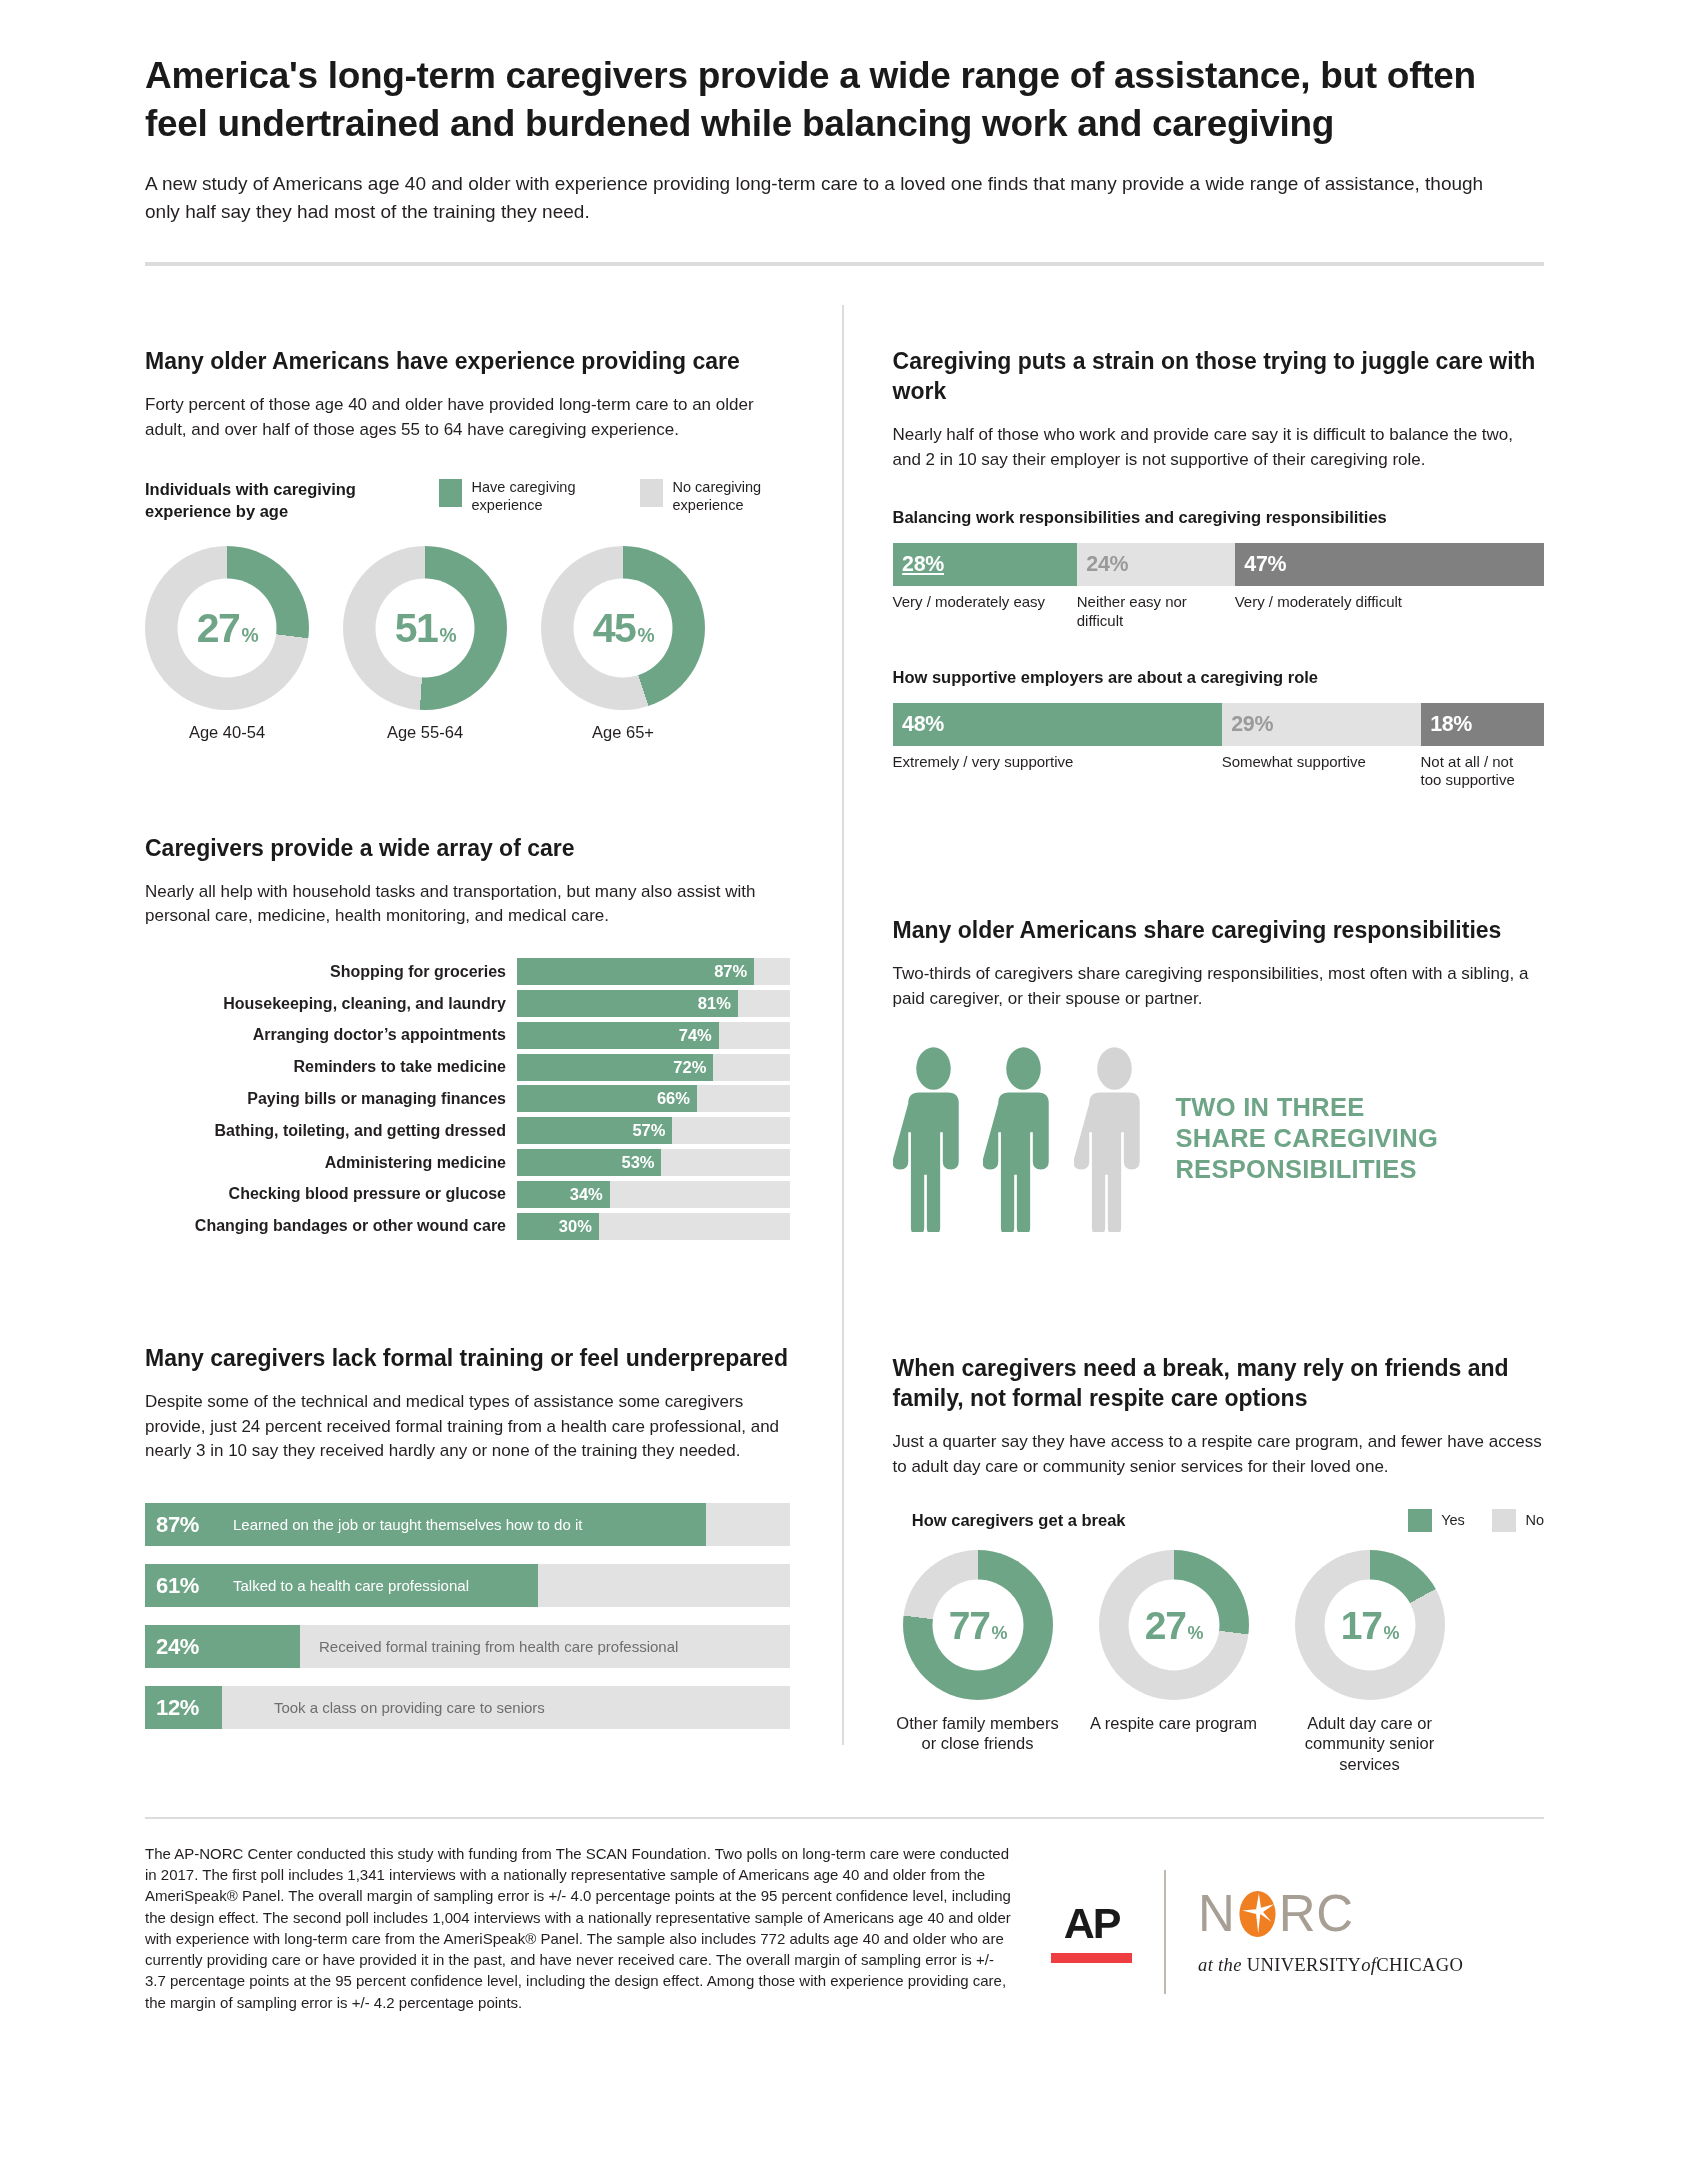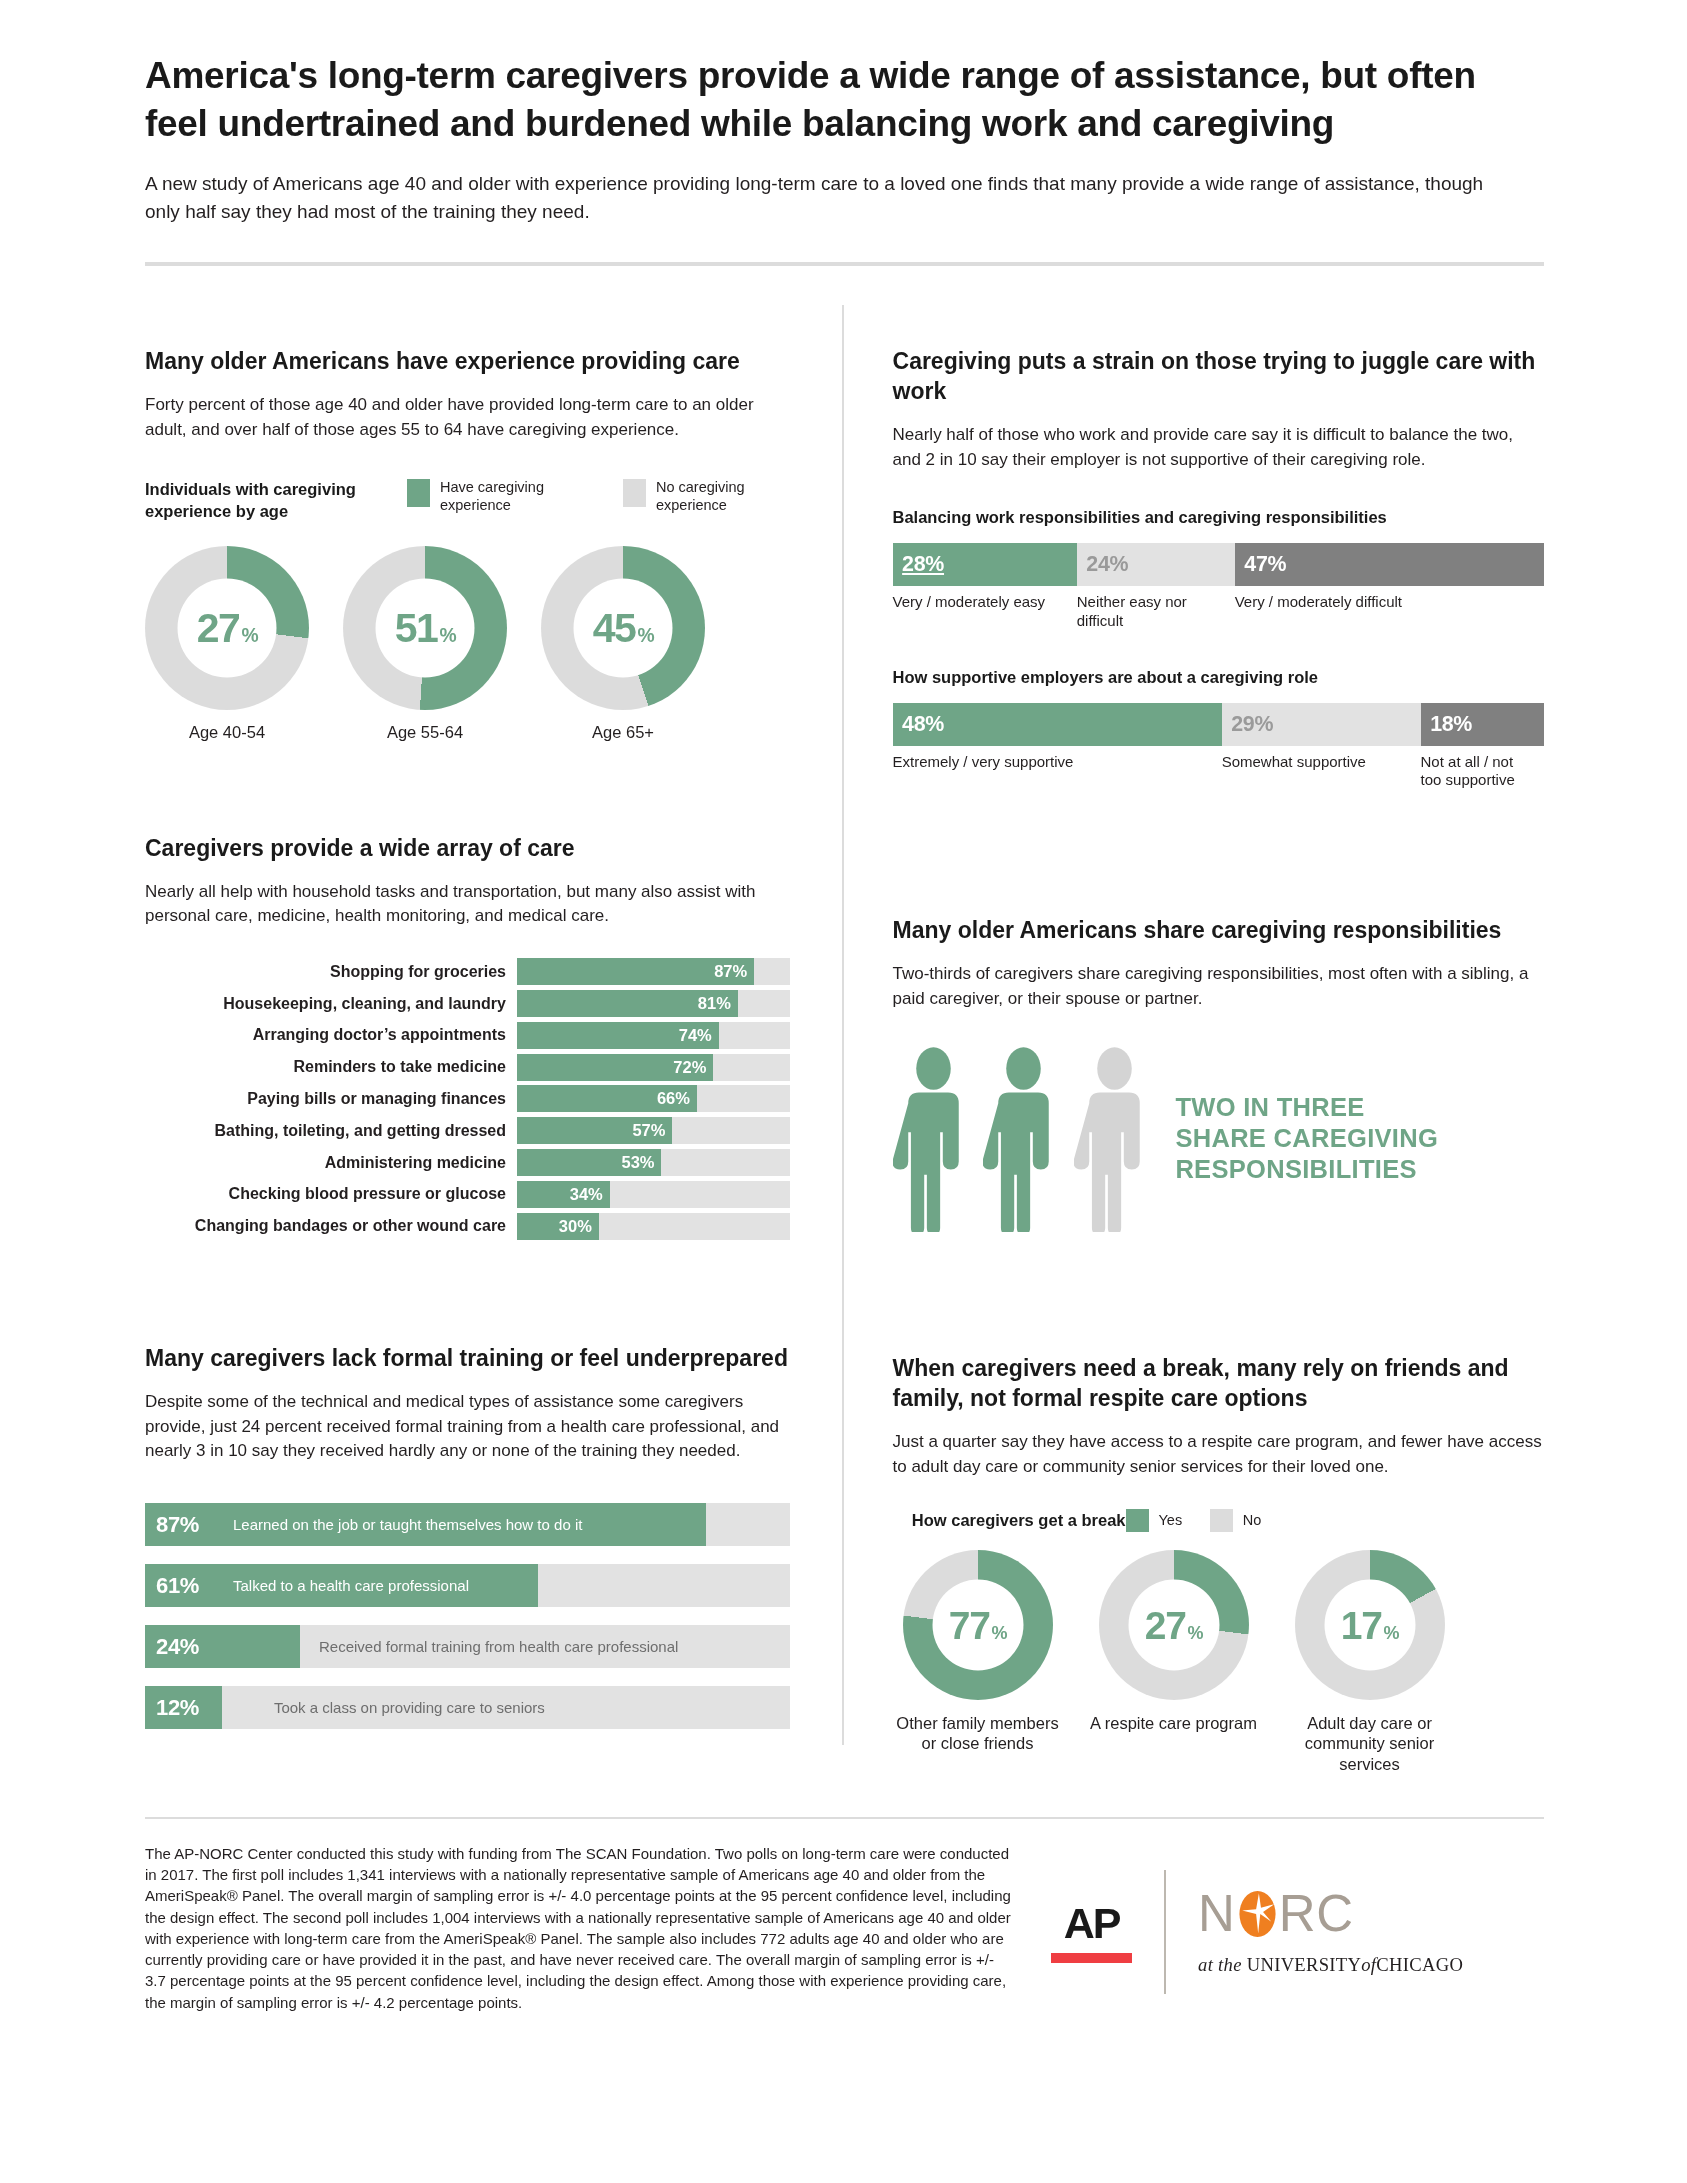--- a/index.html
+++ b/index.html
@@ -75,31 +75,31 @@
     font-size: 16.5px;
     font-weight: bold;
     color: #1a1a1a;
     line-height: 1.3;
   }
 
   
   .legend-row {
     display: flex;
     align-items: flex-start;
-    gap: 66px;
+    gap: 51px;
   }
   .legend-item { display: flex; align-items: flex-start; gap: 9.6px; }
   .legend-swatch { width: 23.4px; height: 27.6px; flex: 0 0 23.4px; }
   .legend-swatch.green { background: #6fa587; }
   .legend-swatch.gray  { background: #dcdcdc; }
   .legend-text { font-size: 14.5px; line-height: 1.22; color: #231f20; }
 
   .chart-head-row {
     display: flex;
-    justify-content: flex-start;
+    justify-content: space-between;
     align-items: flex-start;
     margin-top: 37px;
   }
 
   
   .donut-row {
     display: flex;
     justify-content: flex-start;
     gap: 34px;
     margin-top: 23.4px;

